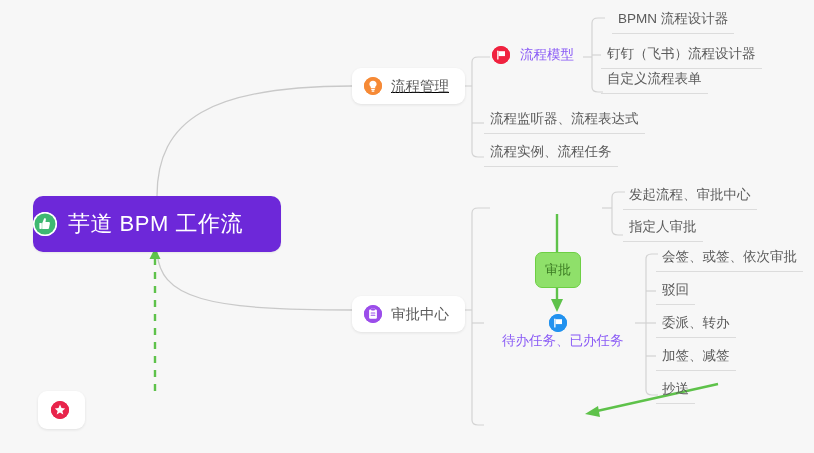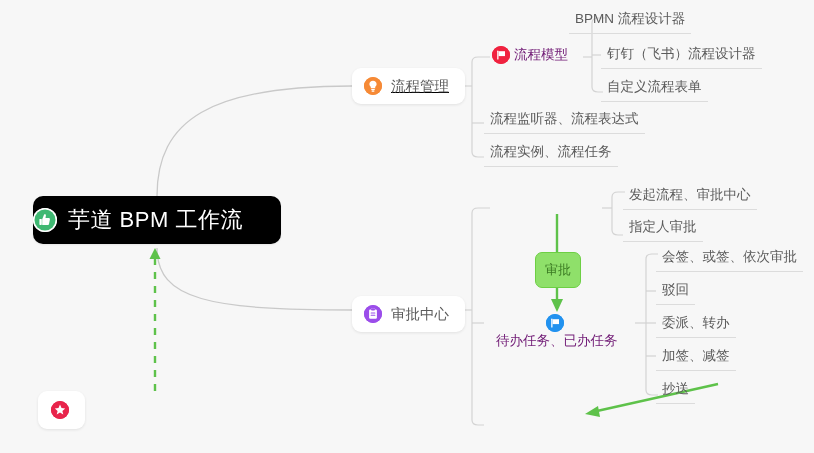--- a/index.html
+++ b/index.html
@@ -19,22 +19,22 @@
     position: absolute;
     left: 0; top: 0;
     width: 814px; height: 453px;
     pointer-events: none;
   }
 
   
   .root-node {
     position: absolute;
     left: 33px; top: 196px;
-    width: 248px; height: 48px;
-    background: #000000;
+    width: 248px; height: 56px;
+    background: #6d28d9;
     border-radius: 10px;
     display: flex;
     align-items: center;
     box-shadow: 0 1px 2px rgba(0,0,0,0.07);
     z-index: 6;
   }
   .root-label {
     color: #ffffff;
     font-size: 22px;
     letter-spacing: 0.5px;
@@ -84,22 +84,22 @@
   
   .titled-node {
     position: absolute;
     display: flex;
     align-items: center;
     z-index: 5;
     white-space: nowrap;
   }
   .titled-label {
     font-size: 13.5px;
-    color: #701a75;
-    margin-left: 4px;
+    color: #8b5cf6;
+    margin-left: 10px;
   }
 
   
   .leaf-node {
     position: absolute;
     font-size: 13.5px;
     color: #5b5b5b;
     white-space: nowrap;
     padding: 2px 6px 5px 6px;
     border-bottom: 1px solid #dcdcdc;
@@ -260,23 +260,23 @@
     <span class="ibadge ic-pink">
       <svg width="18" height="18" viewBox="0 0 18 18">
         <circle cx="9" cy="9" r="9" fill="#f0223f"></circle>
         <rect x="5.2" y="4.6" width="1.3" height="9.0" rx="0.6" fill="#ffffff"></rect>
         <path d="M6.6 5.2 L13.0 5.2 L13.0 10.1 L6.6 10.1 Z" fill="#ffffff"></path>
       </svg>
     </span>
     <span class="titled-label">流程模型</span>
   </div>
 
-  <div class="leaf-node" style="left:569px; top:8px;">BPMN 流程设计器</div>
+  <div class="leaf-node" style="left:612px; top:8px;">BPMN 流程设计器</div>
   <div class="leaf-node" style="left:601px; top:43px;">钉钉（飞书）流程设计器</div>
-  <div class="leaf-node" style="left:601px; top:76px;">自定义流程表单</div>
+  <div class="leaf-node" style="left:601px; top:68px;">自定义流程表单</div>
 
   <div class="leaf-node" style="left:484px; top:108px;">流程监听器、流程表达式</div>
   <div class="leaf-node" style="left:484px; top:141px;">流程实例、流程任务</div>
 
 
   <div class="leaf-node" style="left:623px; top:184px;">发起流程、审批中心</div>
   <div class="leaf-node" style="left:623px; top:216px;">指定人审批</div>
 
   <div class="anno-pill">审批</div>
 

